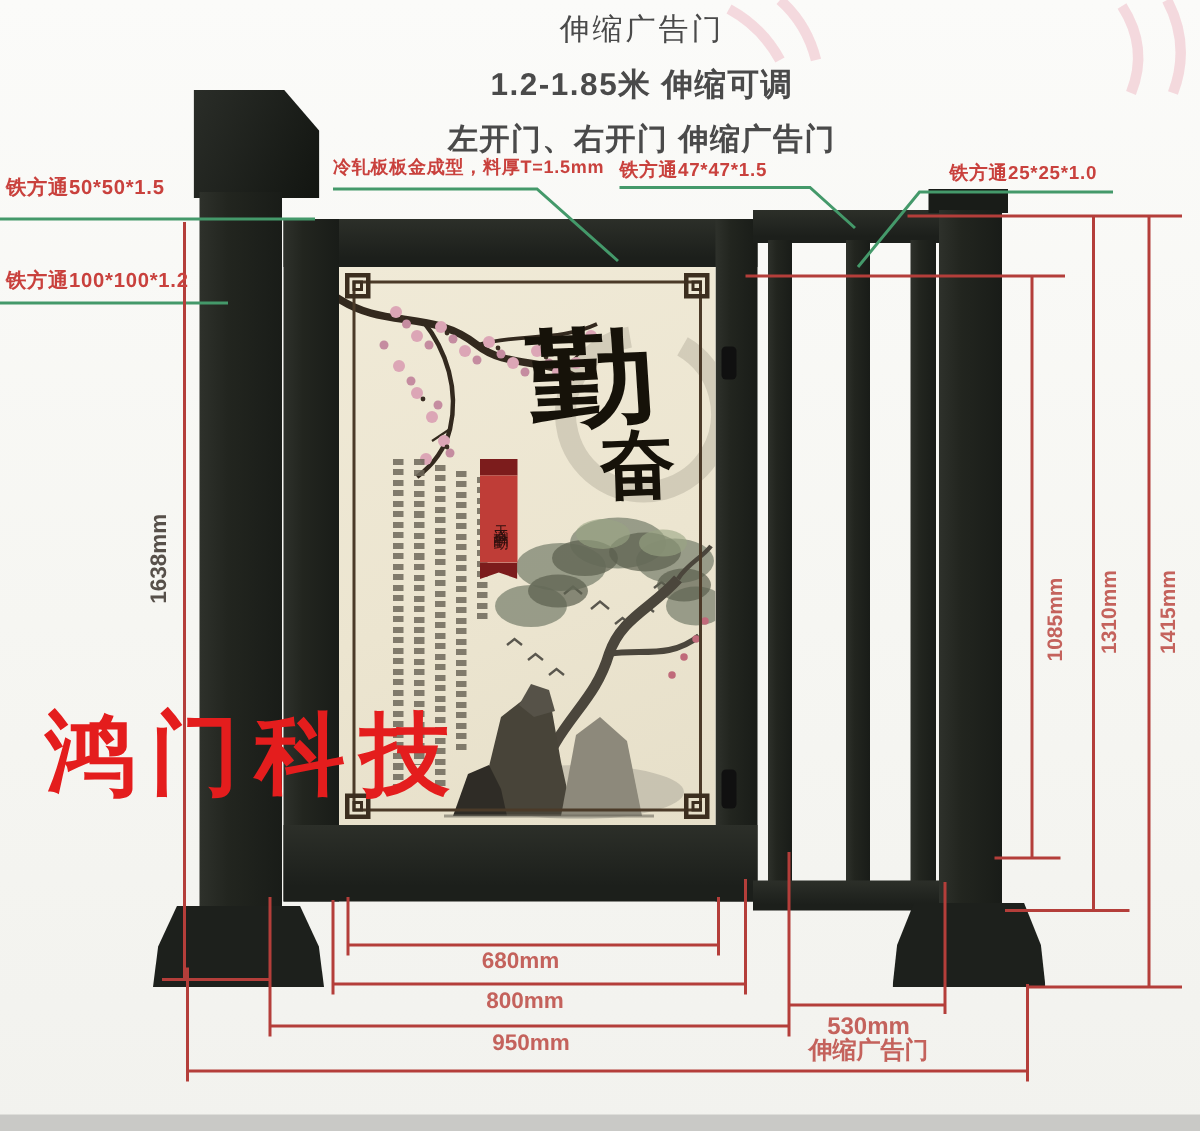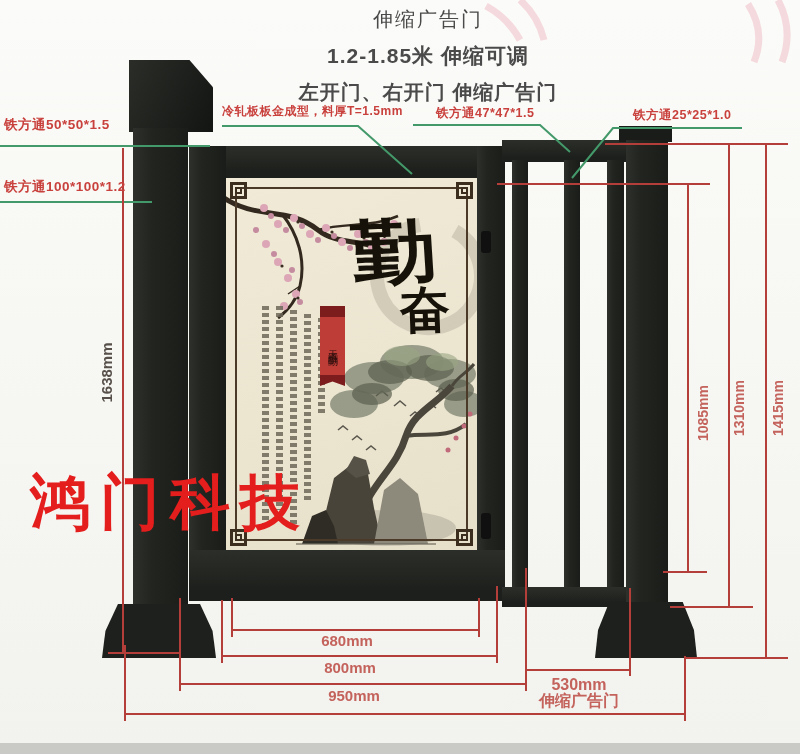--- a/index.html
+++ b/index.html
@@ -76,21 +76,21 @@
   .dim-1310{left:699px;top:400px;width:80px;font-size:14px;}
   .dim-1415{left:738px;top:400px;width:80px;font-size:14px;}
   .dim-680{left:297px;top:632px;width:100px;}
   .dim-800{left:300px;top:659px;width:100px;}
   .dim-950{left:304px;top:687px;width:100px;}
   .dim-1200{left:260px;top:717px;width:280px;}
   .dim-530{left:533px;top:677px;width:92px;font-size:16px;line-height:16px;}
   .lbl-tube50{left:4px;top:116px;font-size:13.5px;}
   .lbl-tube100{left:4px;top:178px;font-size:13.5px;}
   .lbl-cold{left:222px;top:103px;font-size:12px;}
-  .lbl-tube47{left:413px;top:105px;font-size:12.5px;margin-left:23px;}
+  .lbl-tube47{left:413px;top:105px;font-size:12.5px;}
   .lbl-tube25{left:633px;top:107px;font-size:12.5px;}
   .watermark{left:30px;top:463px;font-size:60px;font-weight:700;color:#e41d1d;
     letter-spacing:10px;z-index:20;font-family:"Liberation Sans",sans-serif;}
 </style>
 </head>
 <body>
 
 <div class="stage">
 
   <div class="hdr">

